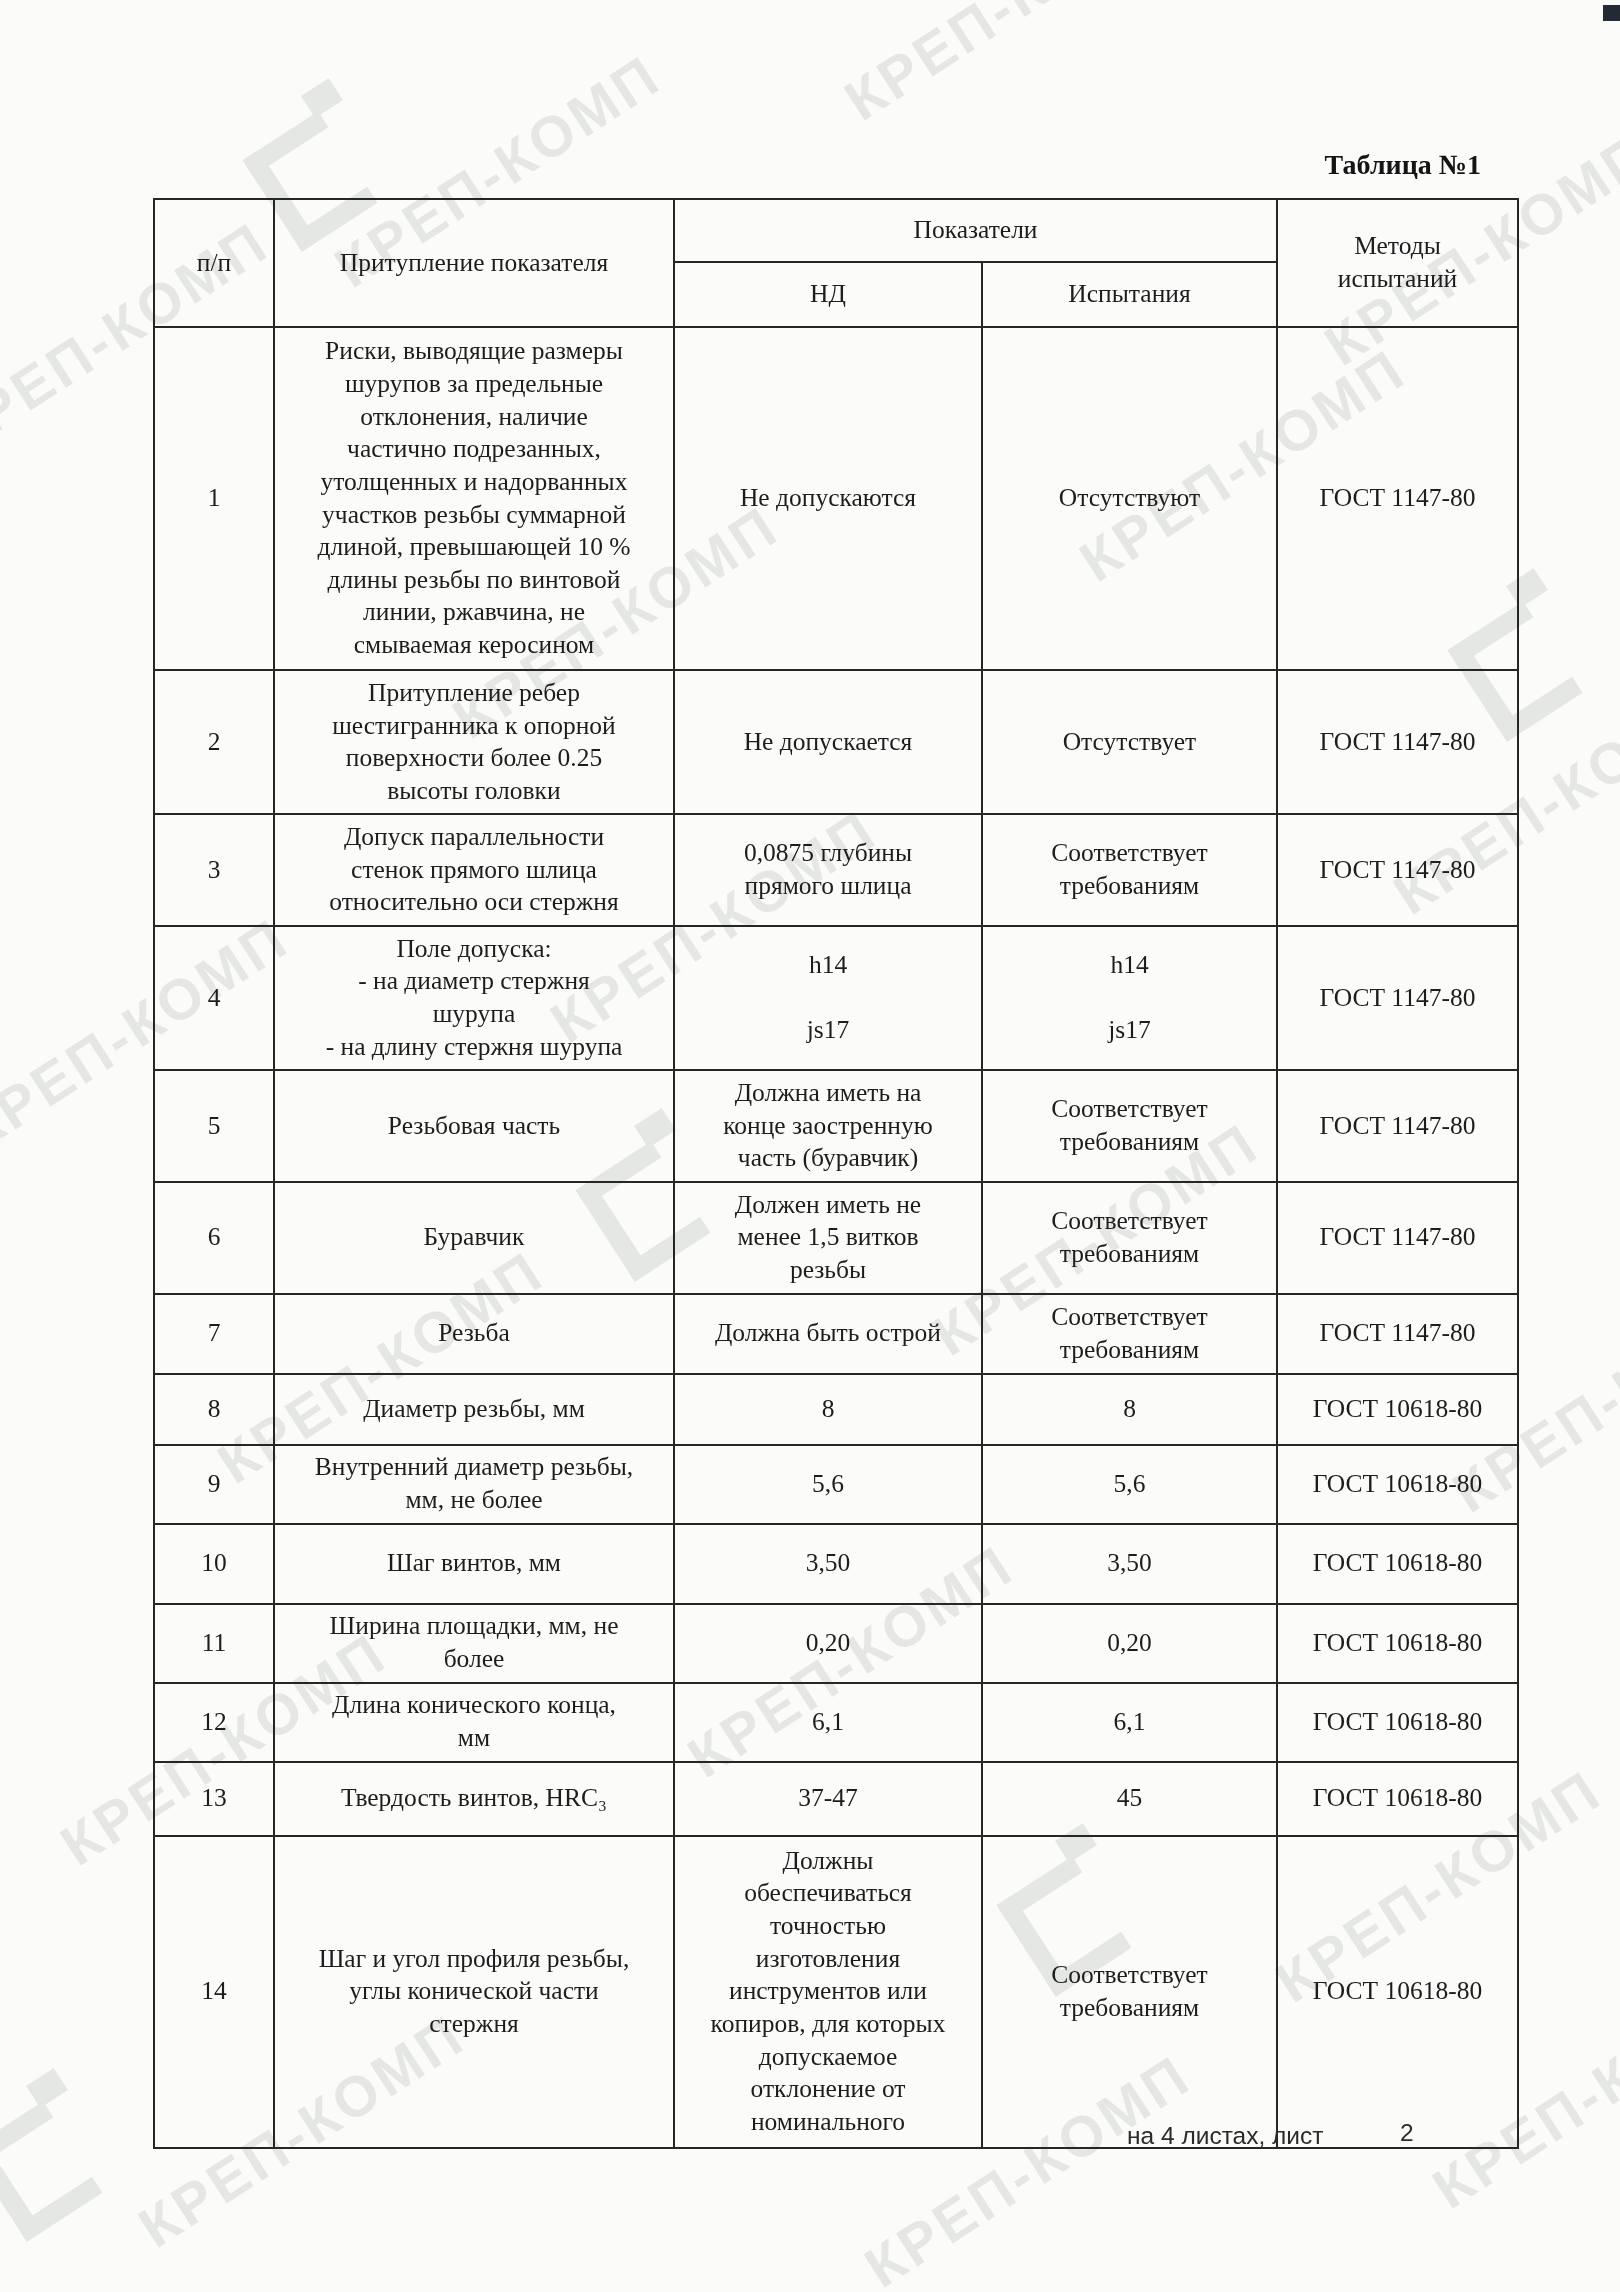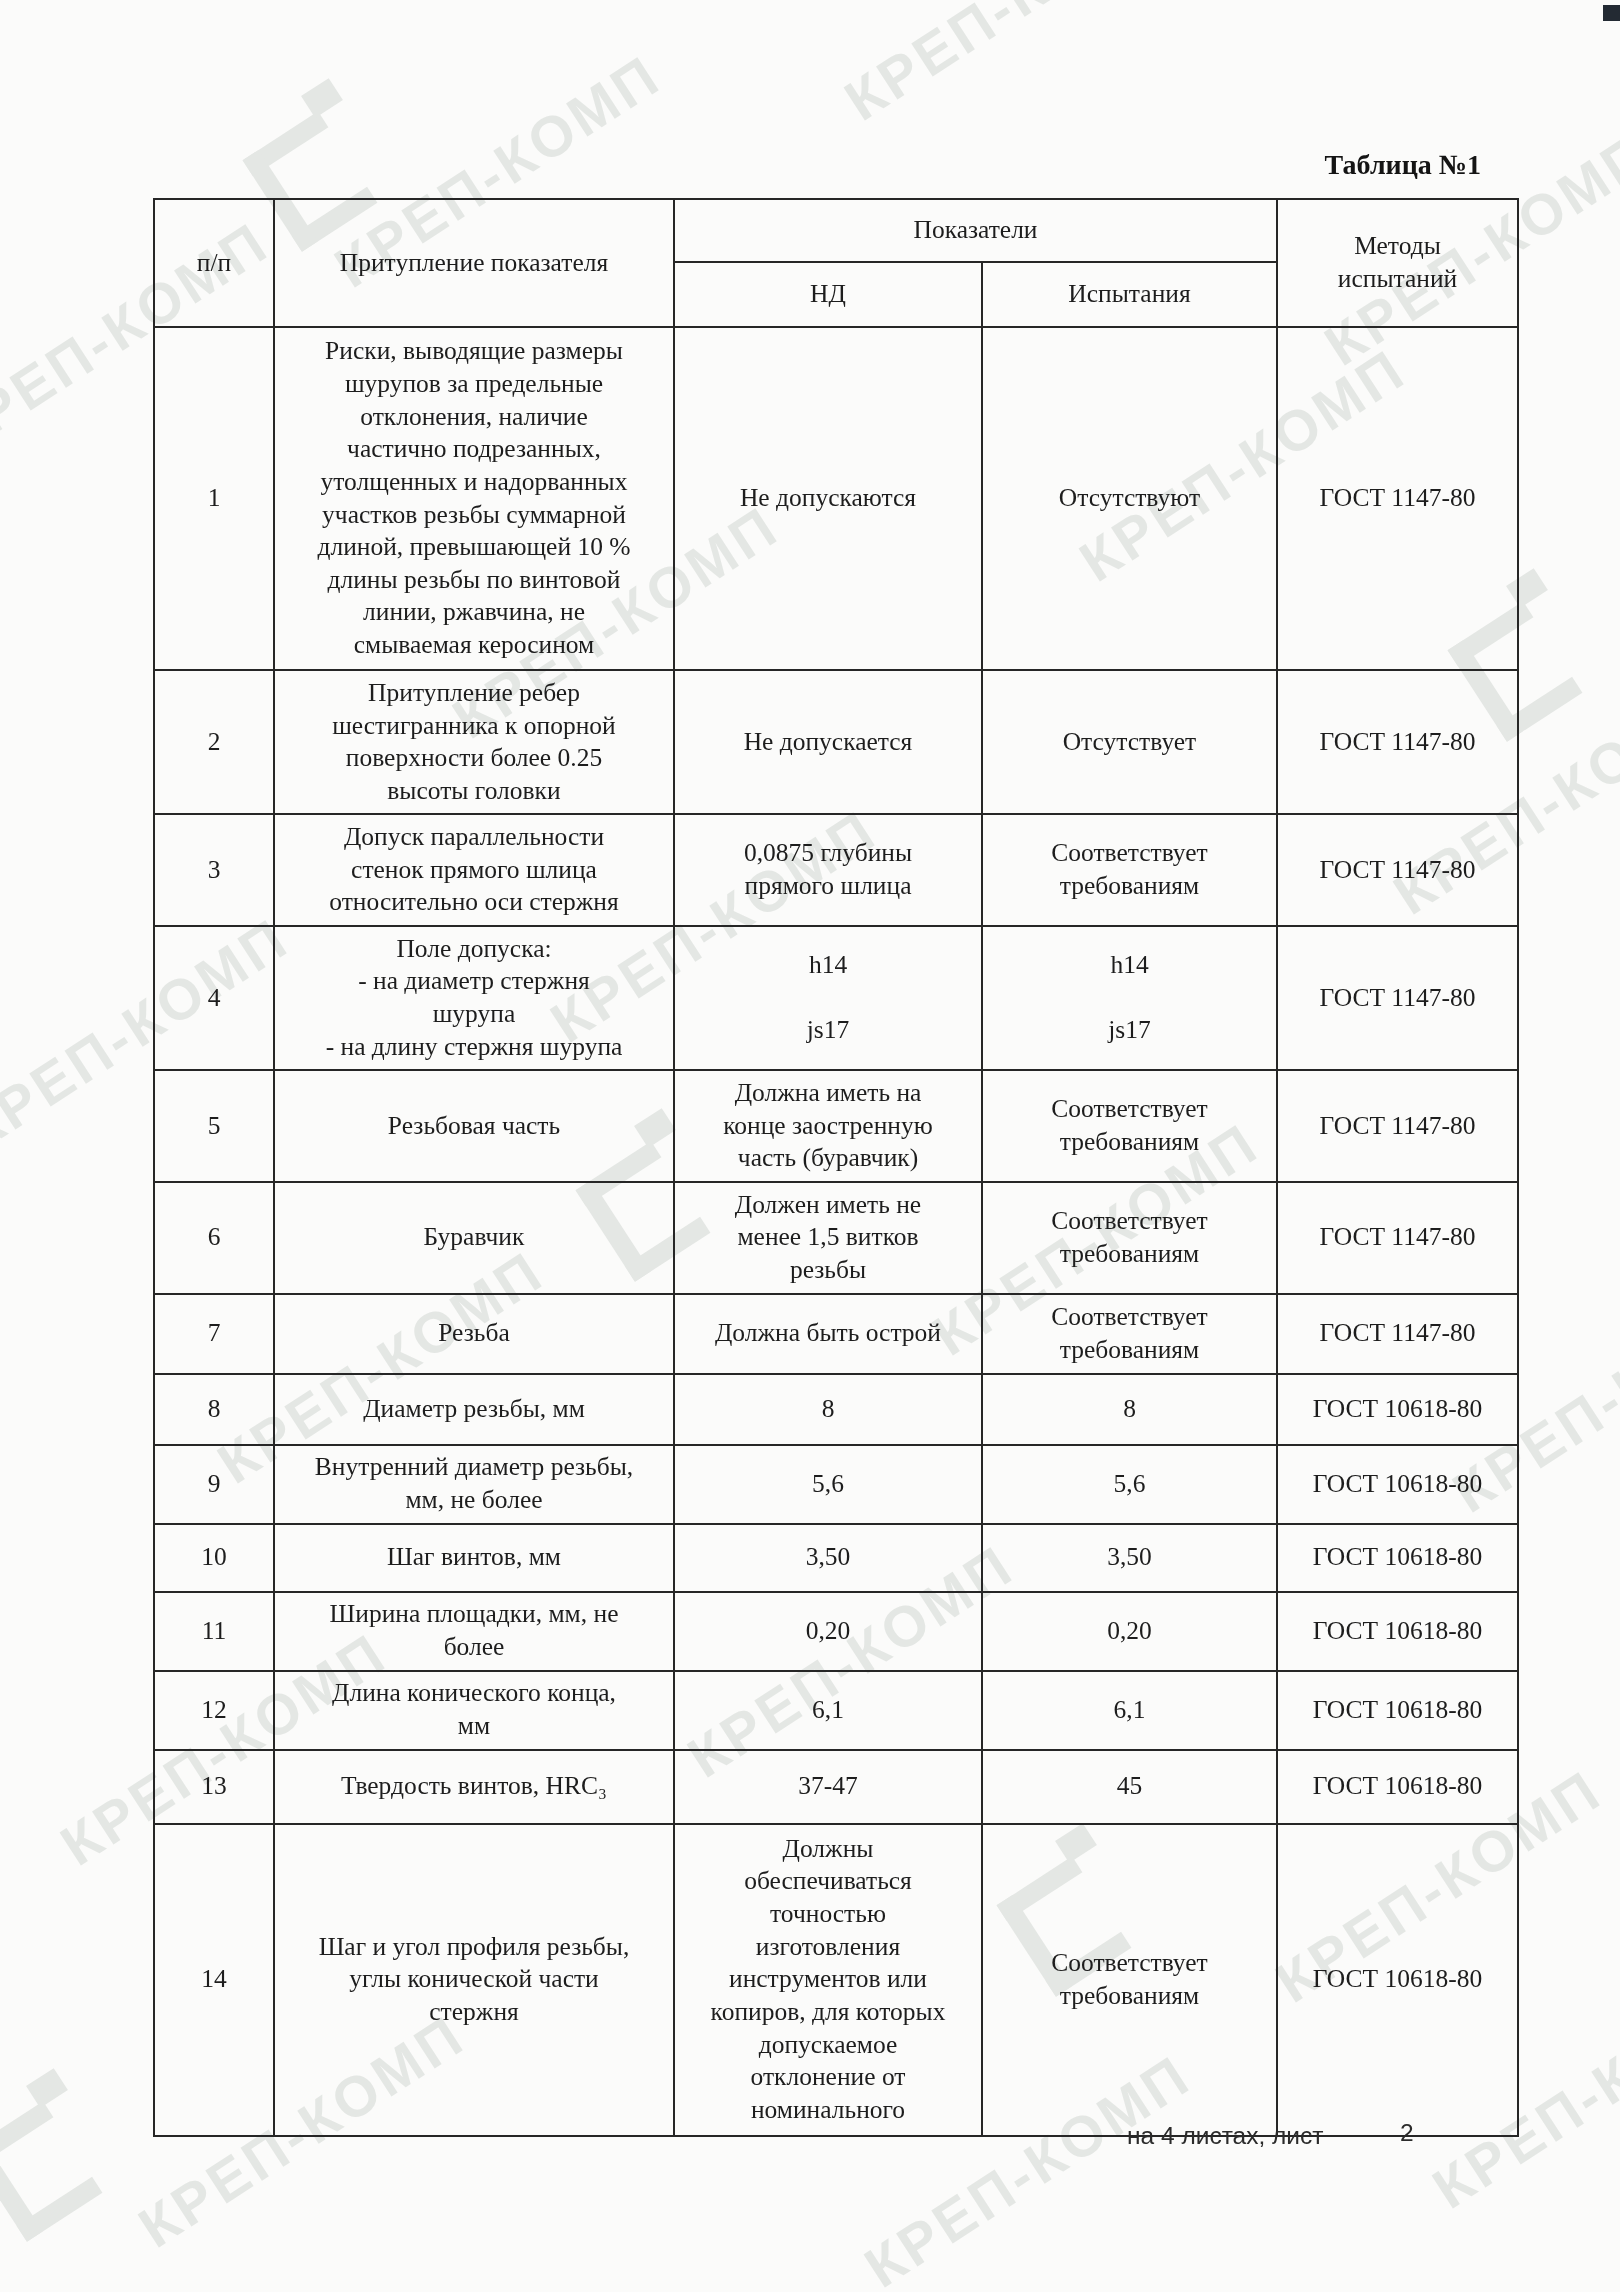--- a/index.html
+++ b/index.html
@@ -241,21 +241,21 @@
           <td>ГОСТ 10618-80</td>
         </tr>
         <tr style="height: 78px;">
           <td>9</td>
           <td class="c-name pre">Внутренний диаметр резьбы,
 мм, не более</td>
           <td class="pre">5,6</td>
           <td class="pre">5,6</td>
           <td>ГОСТ 10618-80</td>
         </tr>
-        <tr style="height: 68px; padding-left: 20px;">
+        <tr style="height: 80px; padding-left: 20px;">
           <td>10</td>
           <td class="c-name pre">Шаг винтов, мм</td>
           <td class="pre">3,50</td>
           <td class="pre">3,50</td>
           <td>ГОСТ 10618-80</td>
         </tr>
         <tr style="height: 78px;">
           <td>11</td>
           <td class="c-name pre">Ширина площадки, мм, не
 более</td>

